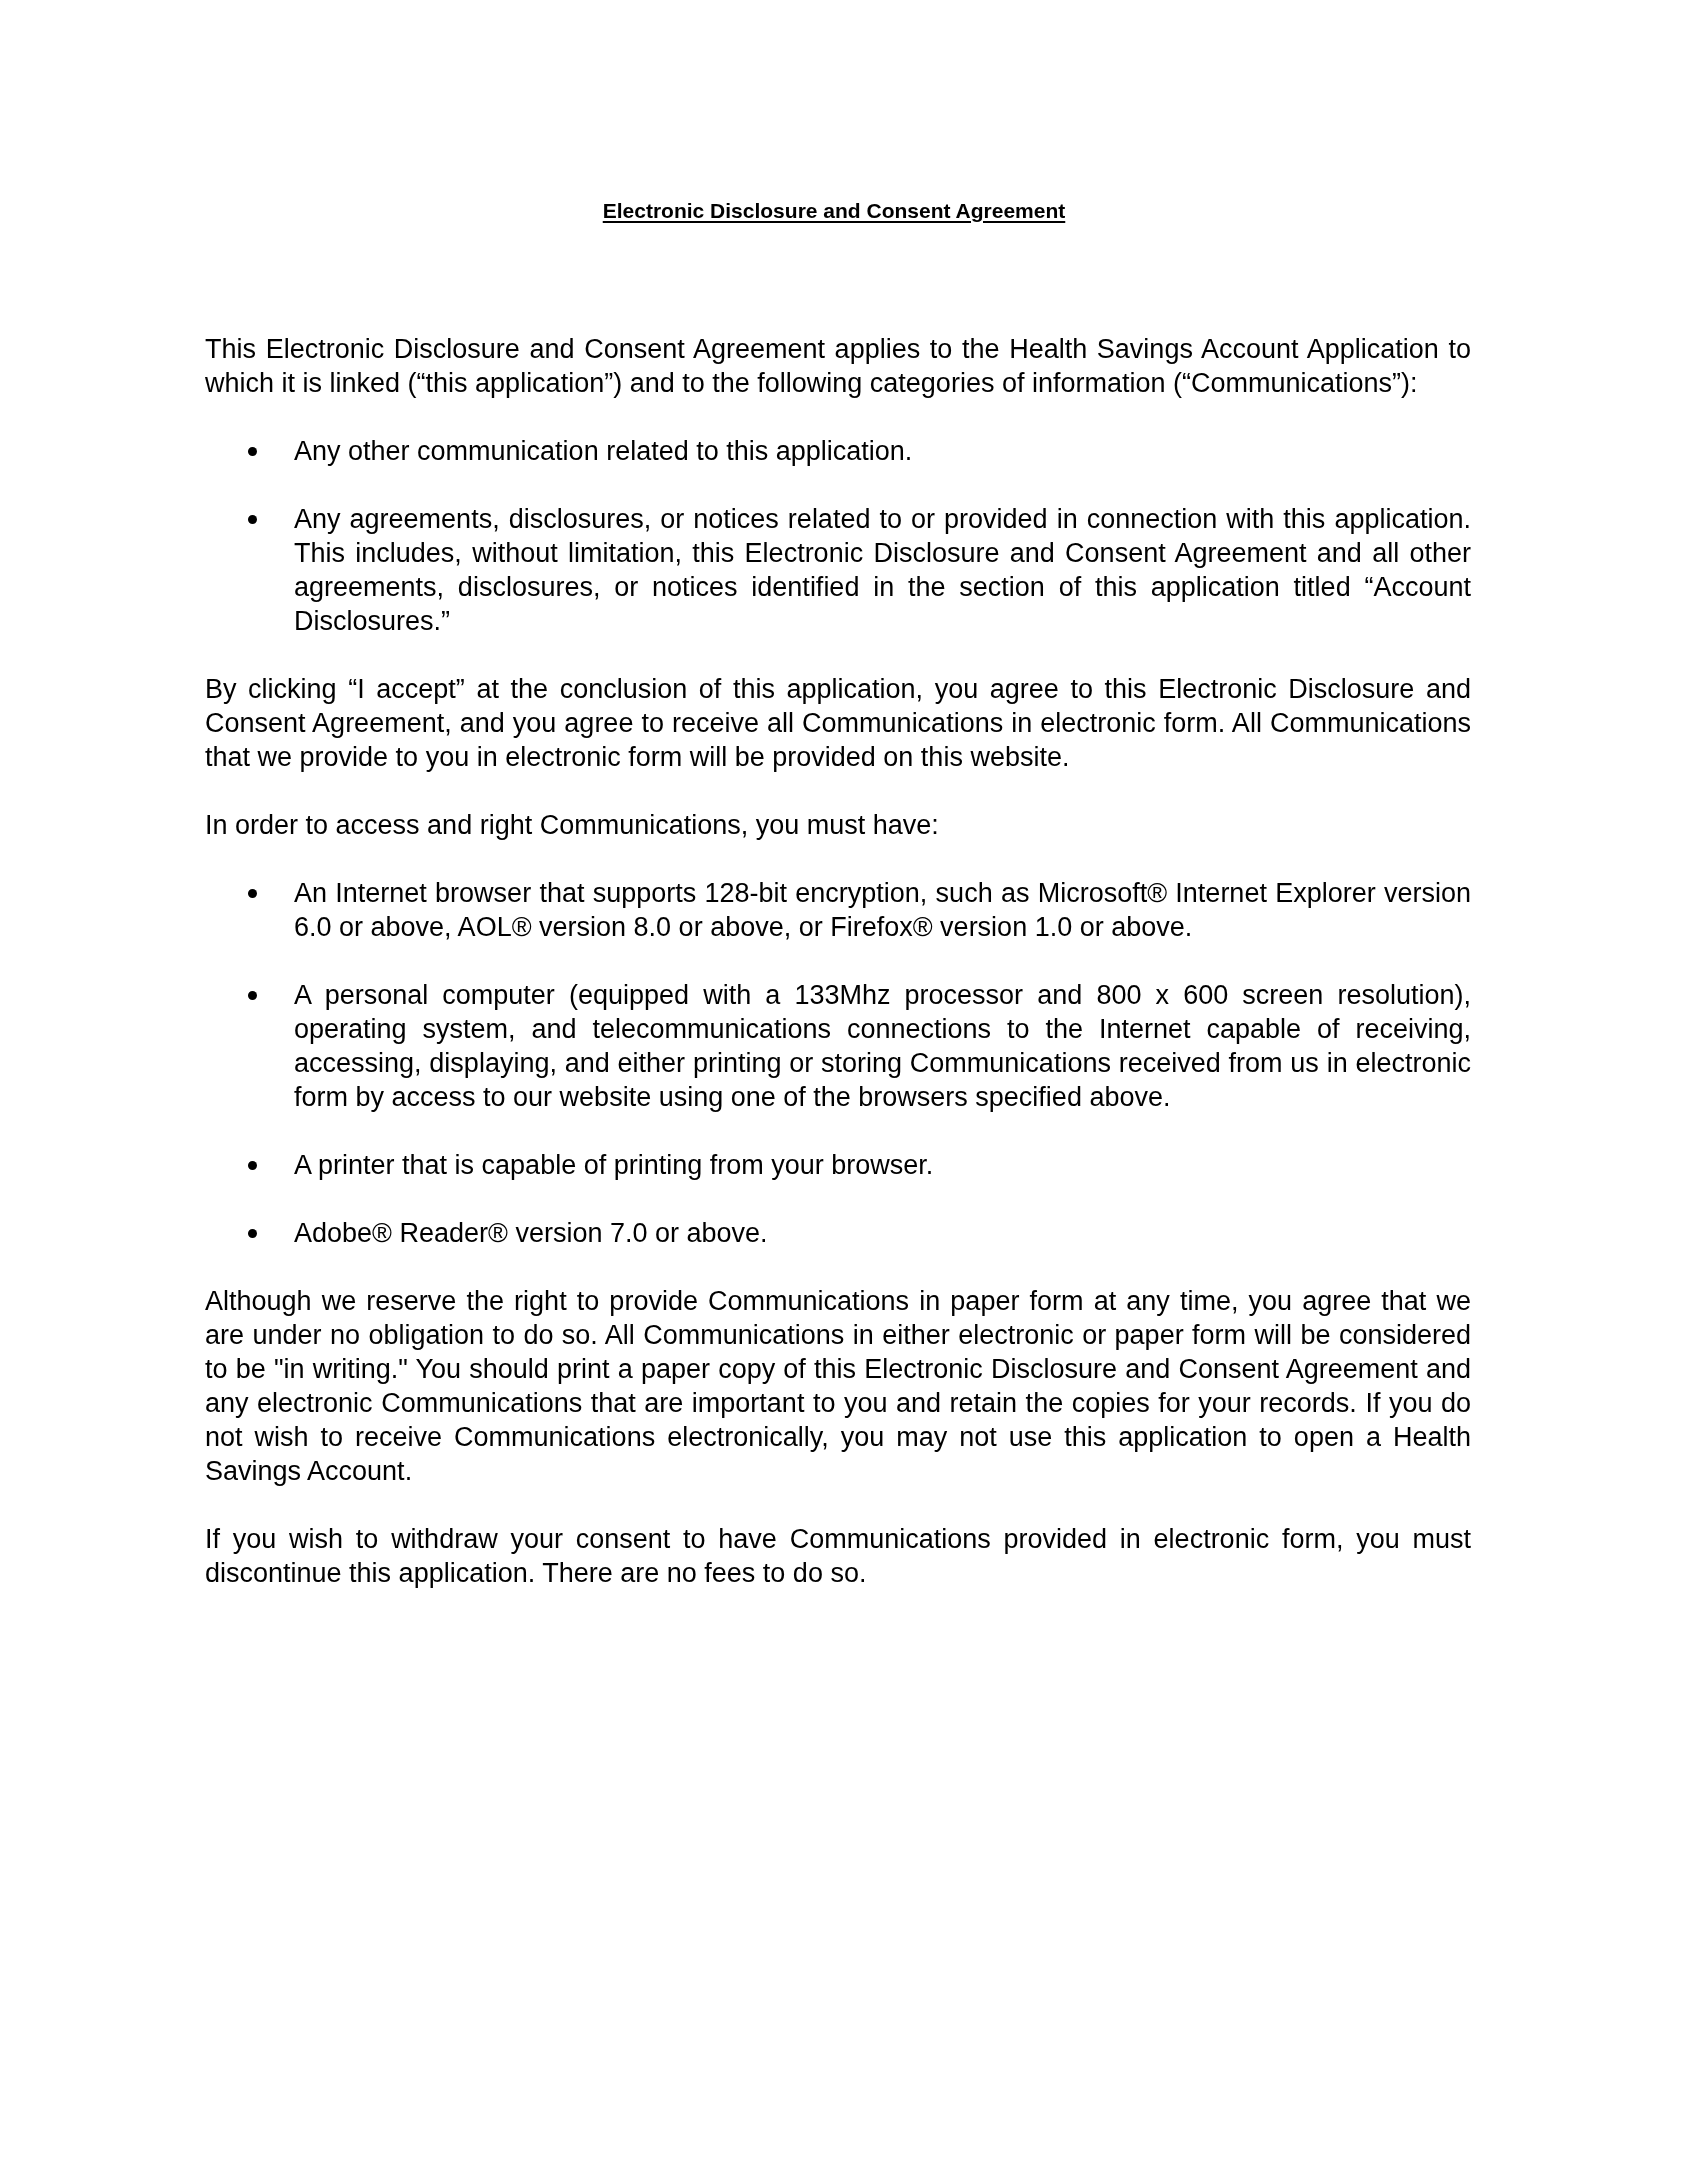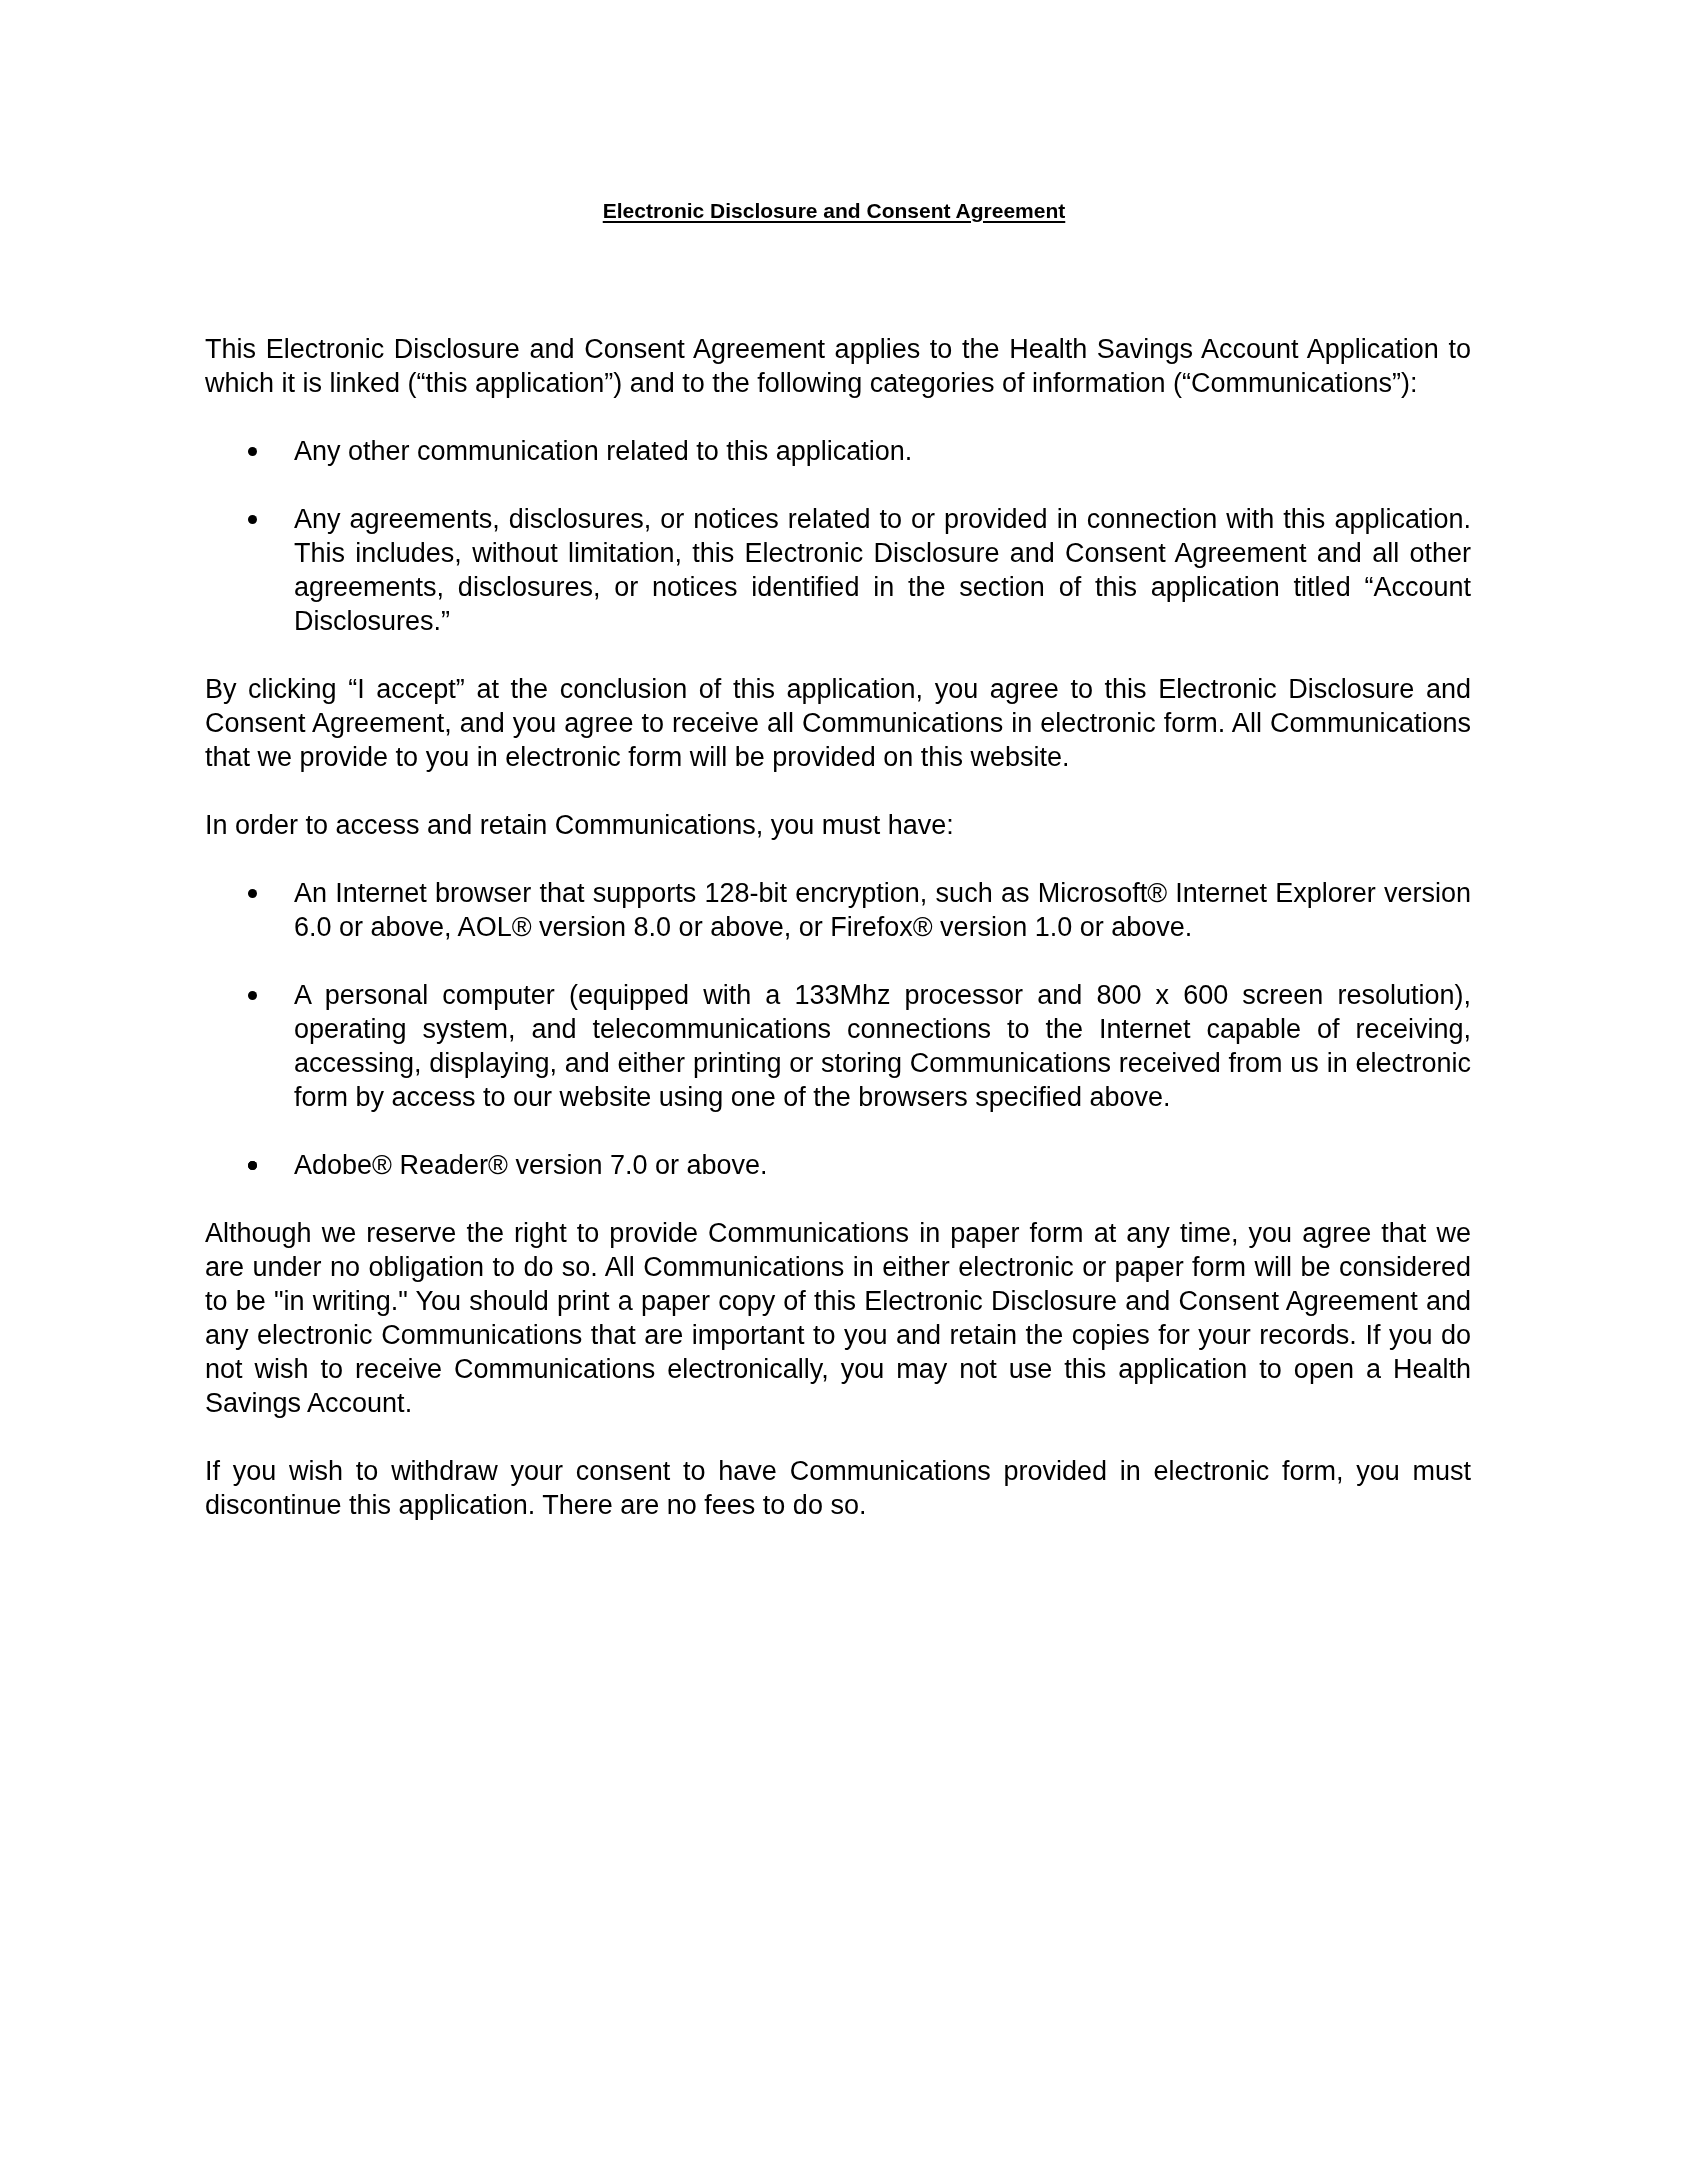--- a/index.html
+++ b/index.html
@@ -77,33 +77,34 @@
       <span>Any other communication related to this application.</span>
     </li>
     <li>
       <span class="bullet-dot"></span>
       <span>Any agreements, disclosures, or notices related to or provided in connection with this application.  This includes, without limitation, this Electronic Disclosure and Consent Agreement and all other agreements, disclosures, or notices identified in the section of this application titled “Account Disclosures.”</span>
     </li>
   </ul>
 
   <p class="para">By clicking “I accept” at the conclusion of this application, you agree to this Electronic Disclosure and Consent Agreement, and you agree to receive all Communications in electronic form.  All Communications that we provide to you in electronic form will be provided on this website.</p>
 
-  <p class="para">In order to access and retain Communications, you must have:</p>
+  <p class="para">In order to access and right Communications, you must have:</p>
 
   <ul class="bullets">
     <li>
       <span class="bullet-dot"></span>
       <span>An Internet browser that supports 128-bit encryption, such as Microsoft® Internet Explorer version 6.0 or above, AOL® version 8.0 or above, or Firefox® version 1.0 or above.</span>
     </li>
     <li>
       <span class="bullet-dot"></span>
       <span>A personal computer (equipped with a 133Mhz processor and 800 x 600 screen resolution), operating system, and telecommunications connections to the Internet capable of receiving, accessing, displaying, and either printing or storing Communications received from us in electronic form by access to our website using one of the browsers specified above.</span>
     </li>
     <li>
       <span class="bullet-dot"></span>
+      <span>A printer that is capable of printing from your browser.</span>
     </li>
     <li>
       <span class="bullet-dot"></span>
       <span>Adobe® Reader® version 7.0 or above.</span>
     </li>
   </ul>
 
   <p class="para">Although we reserve the right to provide Communications in paper form at any time, you agree that we are under no obligation to do so.  All Communications in either electronic or paper form will be considered to be "in writing." You should print a paper copy of this Electronic Disclosure and Consent Agreement and any electronic Communications that are important to you and retain the copies for your records.  If you do not wish to receive Communications electronically, you may not use this application to open a Health Savings Account.</p>
 
   <p class="para">If you wish to withdraw your consent to have Communications provided in electronic form, you must discontinue this application.  There are no fees to do so.</p>

